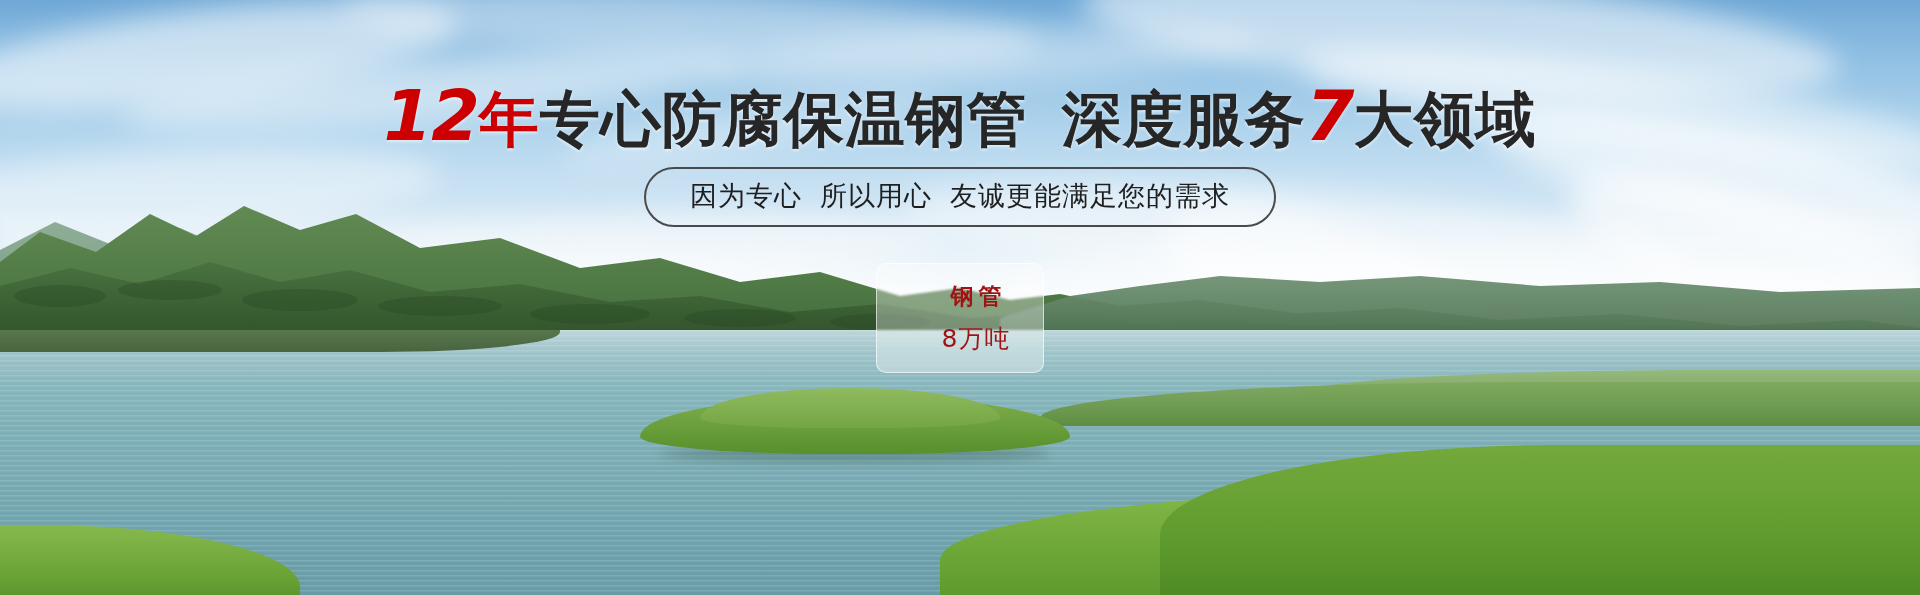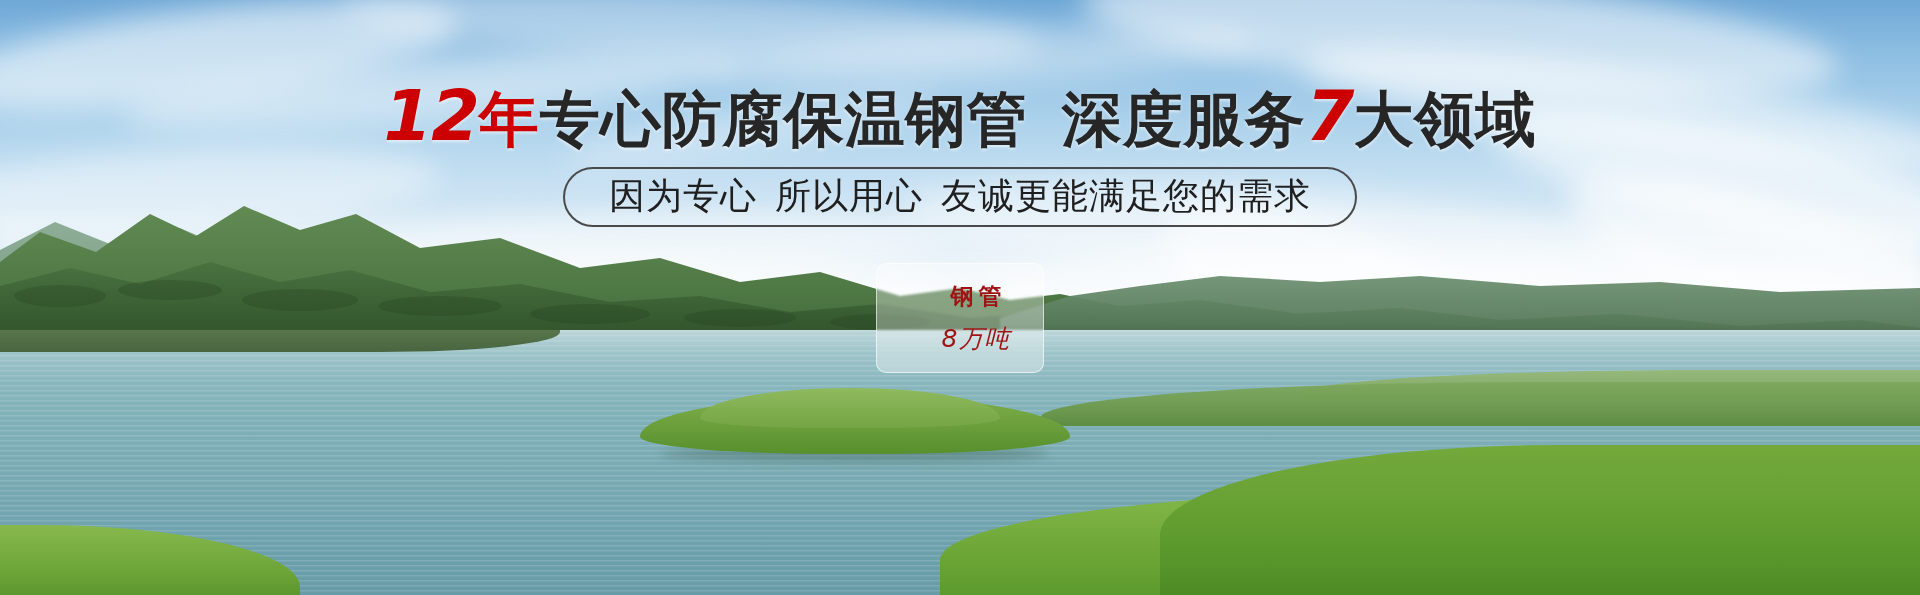--- a/index.html
+++ b/index.html
@@ -170,21 +170,21 @@
 
   .subtitle-pill {
     position: absolute;
     top: 167px;
     left: 50%;
     transform: translateX(-50%);
     padding: 10px 44px 12px;
     border: 2px solid #4a4a4a;
     border-radius: 40px;
     font-family: "DejaVu Sans", "Liberation Sans", sans-serif;
-    font-size: 36px;
+    font-size: 27px;
     line-height: 34px;
     color: #1f1f1f;
     white-space: nowrap;
     letter-spacing: 1px;
   }
   .subtitle-pill .sp { display: inline-block; width: 18px; }
 
   .stats {
     position: absolute;
     top: 263px;
@@ -215,21 +215,20 @@
     letter-spacing: 5px;
     text-indent: 5px;
     line-height: 26px;
   }
   .stat-value {
     font-family: "DejaVu Sans", "Liberation Sans", sans-serif;
     font-size: 25px;
     color: #9e1414;
     line-height: 28px;
     letter-spacing: 1px;
-    font-style: italic;
   }
   .stat-value sup { font-size: 15px; vertical-align: super; }
 </style>
 </head>
 <body>
 
 <div class="banner">
 
   <div class="sky"></div>
 

